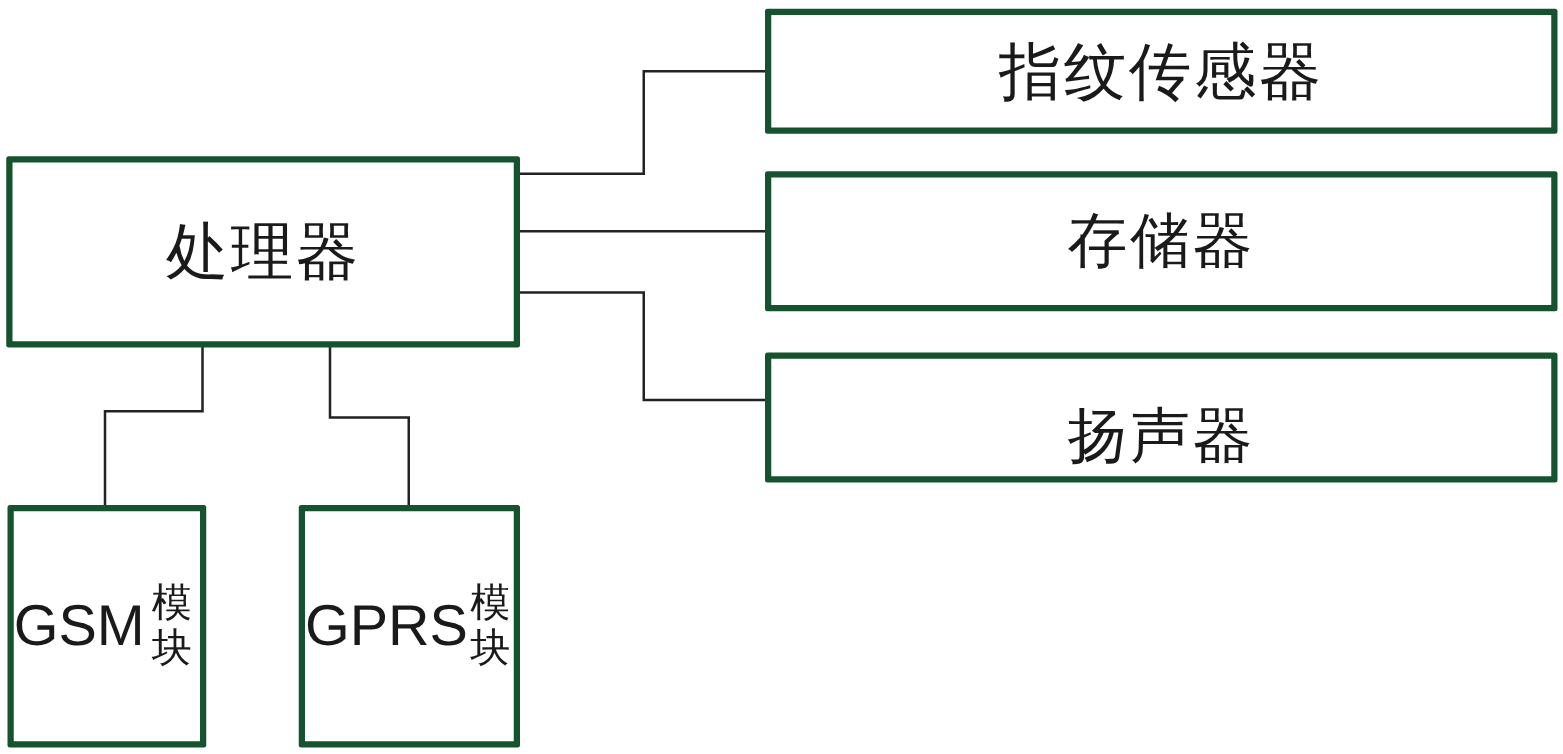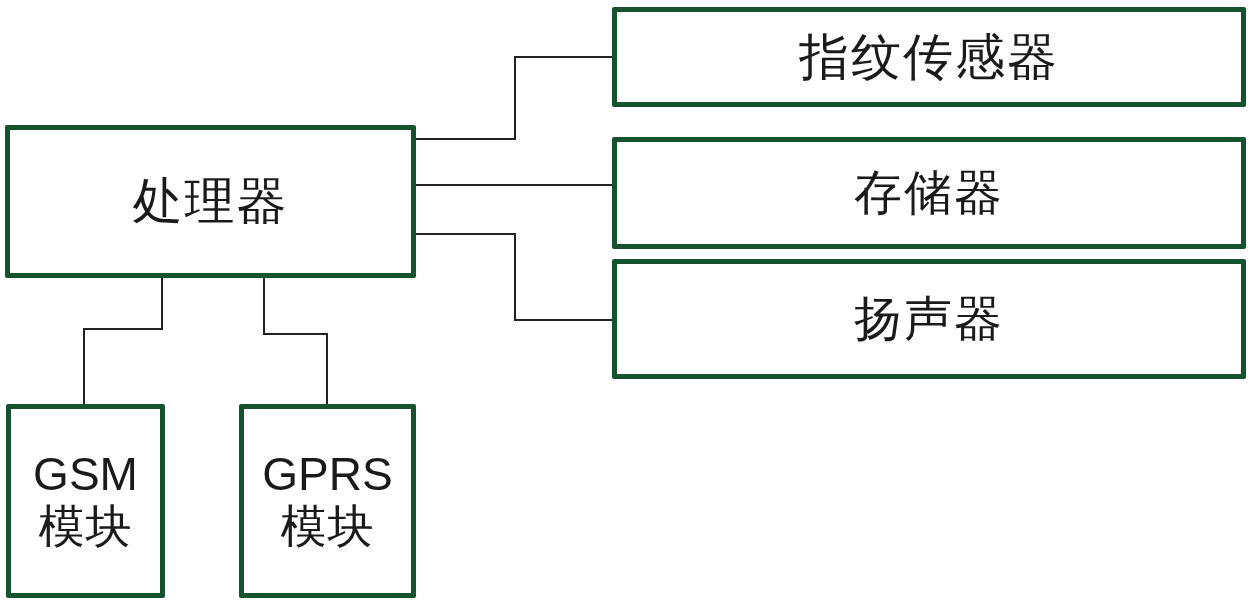--- a/index.html
+++ b/index.html
@@ -4,23 +4,23 @@
 <style>
   html, body { margin: 0; padding: 0; background: #ffffff; }
   body { width: 1250px; height: 603px; position: relative; overflow: hidden;
          font-family: "DejaVu Sans", "Liberation Sans", sans-serif; color: #111; }
   .box { position: absolute; box-sizing: border-box; border: 5px solid #14532d;
          border-radius: 2px; background: #fff; display: flex; align-items: center;
          justify-content: center; text-align: center; }
   .label { font-family: "DejaVu Sans", sans-serif; font-weight: 300; color: #1a1a1a; letter-spacing: 2px; }
   .big { font-size: 50px; }
   .mid { font-size: 48px; }
-  .stack { display: flex; flex-direction: column; align-items: center; line-height: 1.12; }
+  .stack { display: flex; flex-direction: row; align-items: center; line-height: 1.12; }
   .stack .en { font-family: "Liberation Sans", sans-serif; font-size: 46px; letter-spacing: 0; }
-  .stack .zh { font-size: 46px; letter-spacing: 1px; font-family: Liberation Serif, serif; }
+  .stack .zh { font-size: 32px; letter-spacing: 1px; font-family: Liberation Serif, serif; }
   svg.wires { position: absolute; left: 0; top: 0; }
   svg.wires polyline { fill: none; stroke: #222; stroke-width: 2; }
 </style>
 </head>
 <body>
 
 <svg class="wires" width="1250" height="603">
   <polyline points="413,139 515,139 515,57 615,57"></polyline>
   <polyline points="413,185 615,185"></polyline>
   <polyline points="413,234 515,234 515,320 615,320"></polyline>
@@ -33,21 +33,21 @@
 </div>
 
 <div class="box" style="left:612px; top:7px; width:634px; height:100px;">
   <span class="label big">指纹传感器</span>
 </div>
 
 <div class="box" style="left:612px; top:137px; width:634px; height:112px;">
   <span class="label mid">存储器</span>
 </div>
 
-<div class="box" style="left:612px; top:259px; width:634px; height:120px;">
+<div class="box" style="left:612px; top:282px; width:634px; height:104px;align-items:flex-end;">
   <span class="label mid">扬声器</span>
 </div>
 
 <div class="box" style="left:6px; top:404px; width:159px; height:194px;">
   <div class="stack label">
     <span class="en">GSM</span>
     <span class="zh">模块</span>
   </div>
 </div>
 

